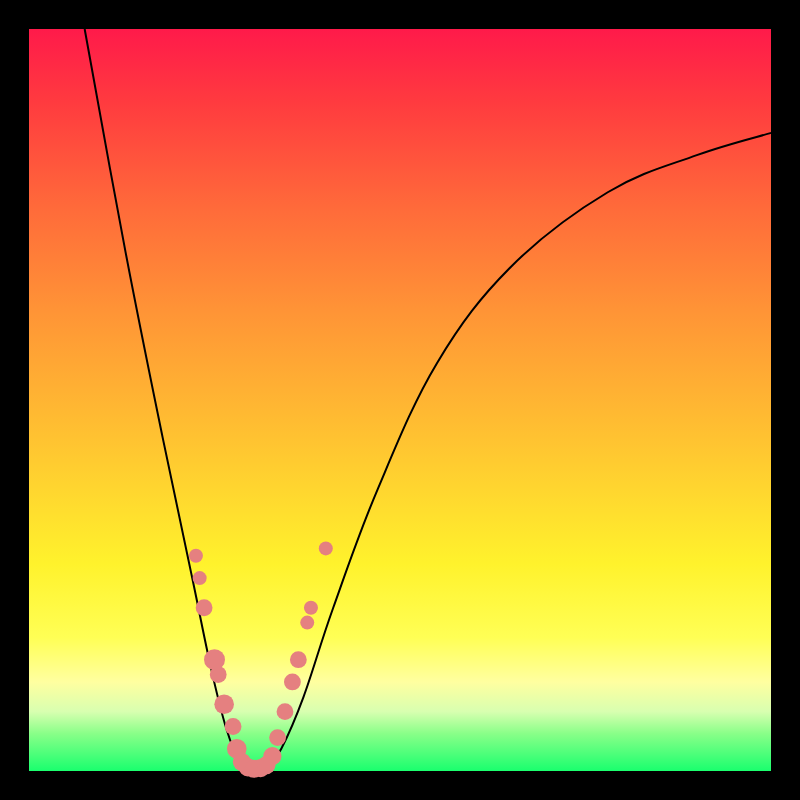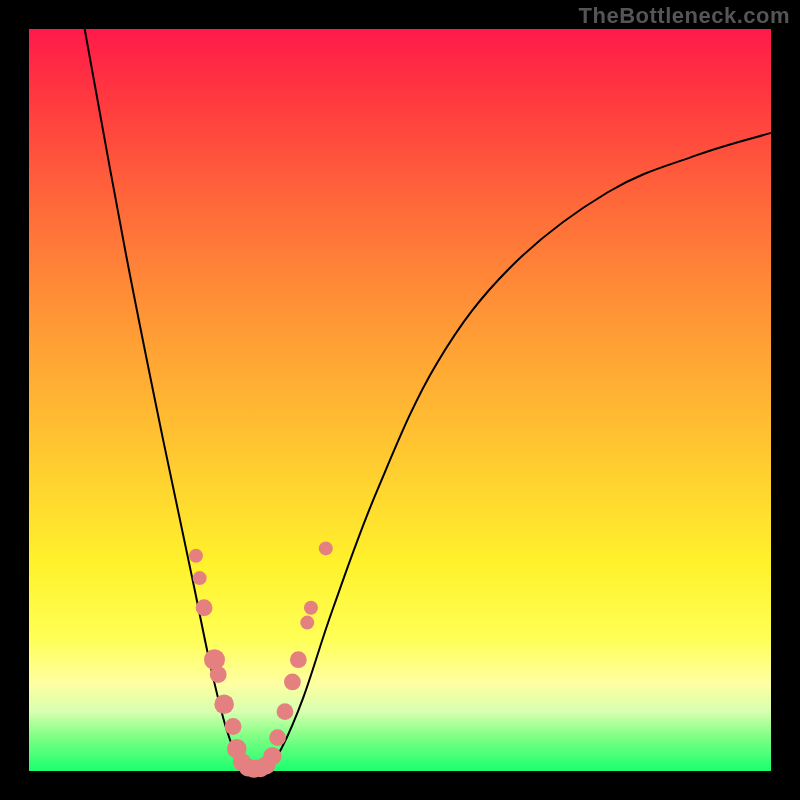--- a/index.html
+++ b/index.html
@@ -87,14 +87,13 @@
           <circle cx="248.57000000000002" cy="708.61" r="8.4" class="marker"></circle>
           <circle cx="255.98999999999998" cy="682.64" r="8.4" class="marker"></circle>
           <circle cx="263.40999999999997" cy="652.96" r="8.4" class="marker"></circle>
           <circle cx="269.346" cy="630.7" r="8.4" class="marker"></circle>
           <circle cx="278.25" cy="593.6" r="7" class="marker"></circle>
           <circle cx="281.96" cy="578.76" r="7" class="marker"></circle>
           <circle cx="296.8" cy="519.4" r="7" class="marker"></circle>
         </g>
     </svg>
   </div>
-  <div class="watermark">TheBottleneck.com</div>
 </div>
 
 </body></html>

